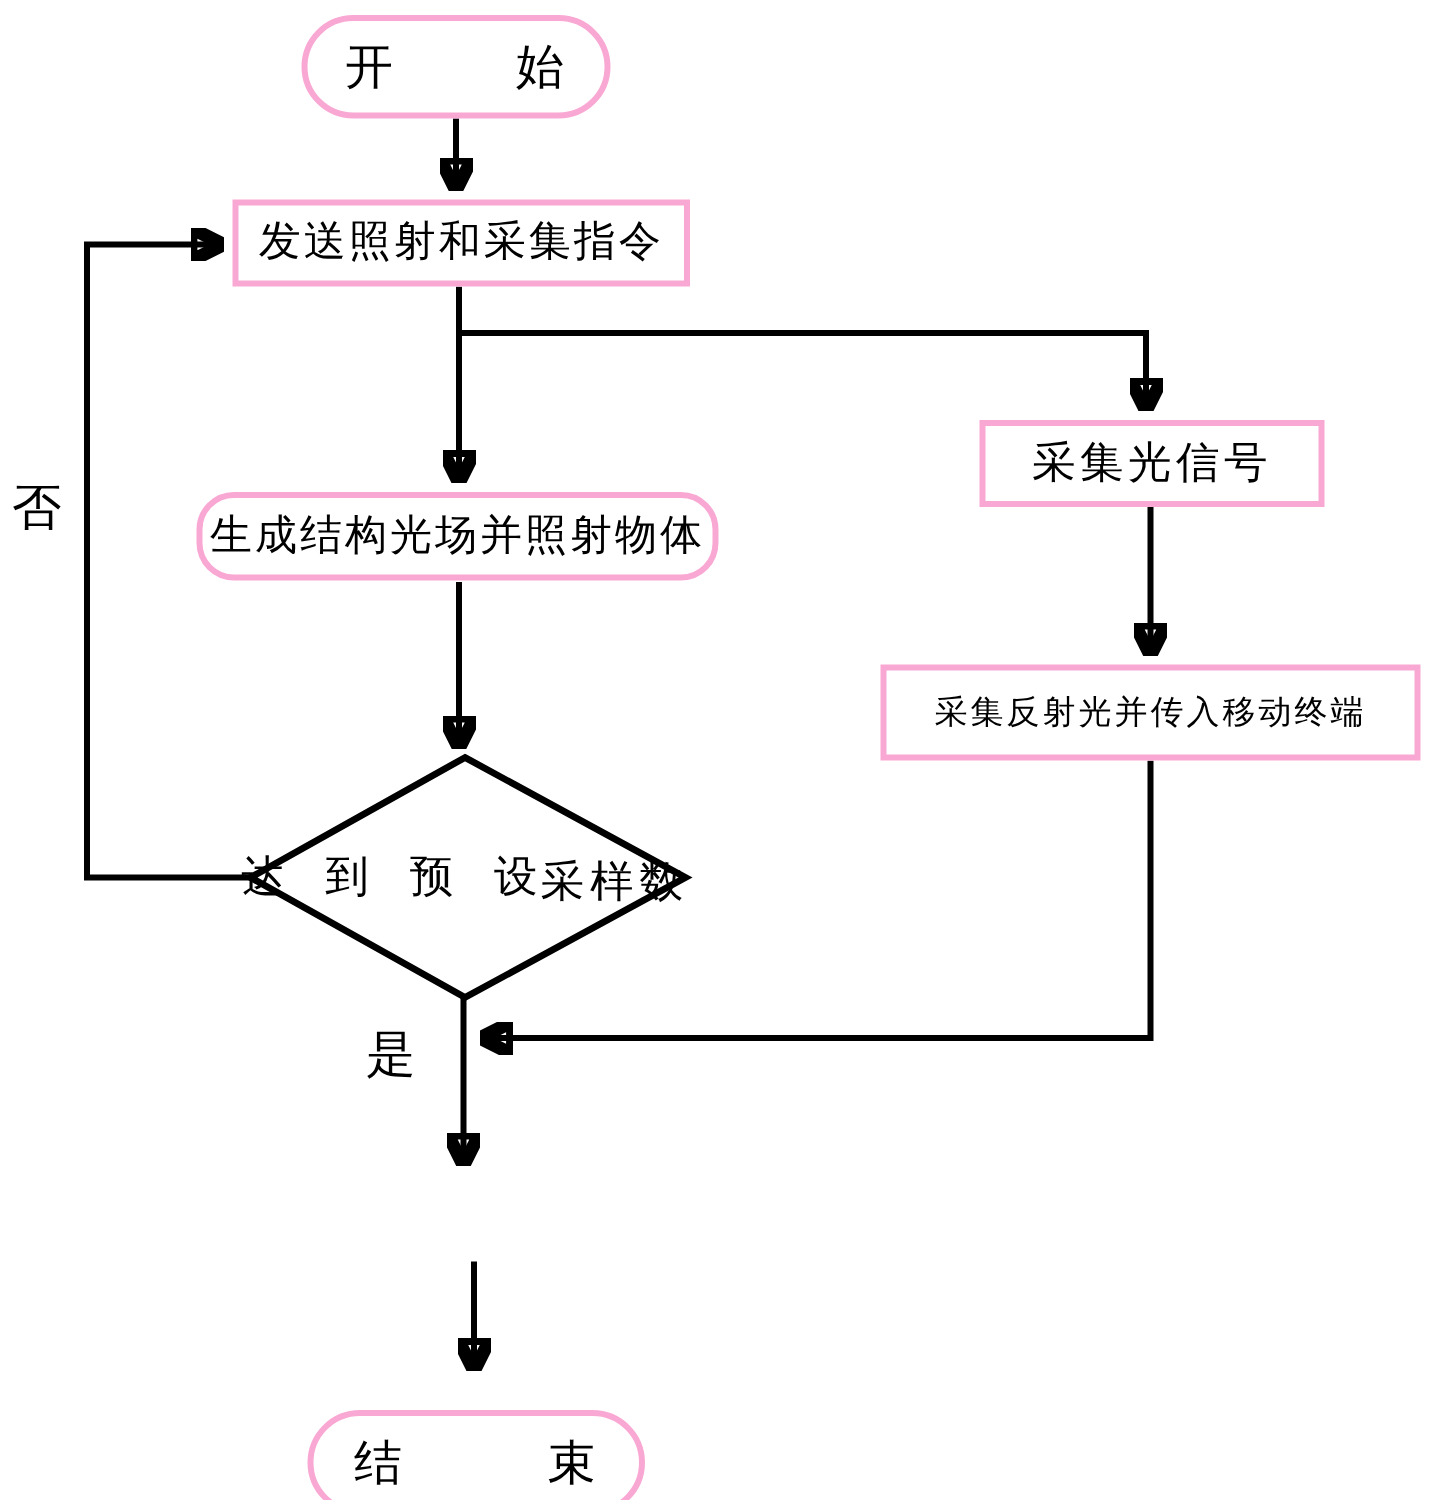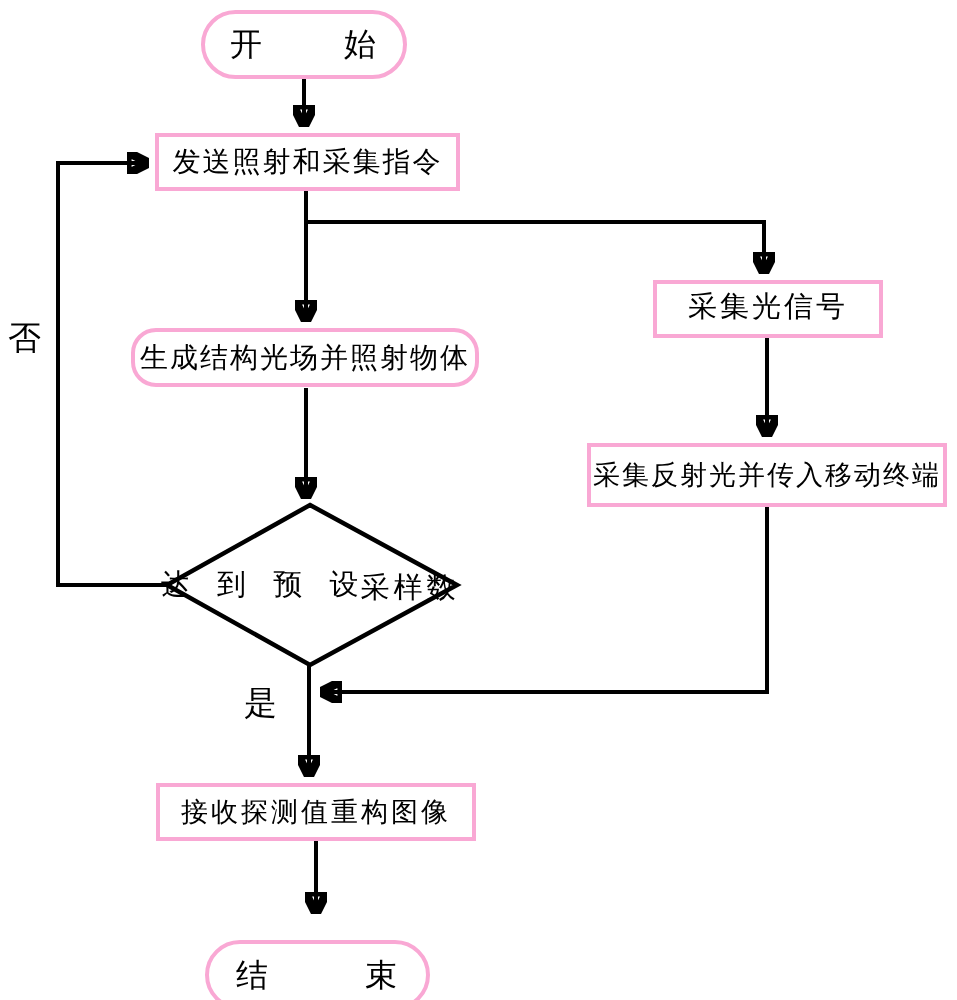--- a/index.html
+++ b/index.html
@@ -9,22 +9,22 @@
   .connector-layer path, .connector-layer polygon{fill:none;stroke:#000000;stroke-width:4;}
   .connector-layer polygon.decision{fill:#ffffff;stroke-width:4.5;}
   .node{position:absolute;box-sizing:border-box;border:4px solid #f9a8d4;background:#ffffff;
         display:flex;align-items:center;justify-content:center;
         font-size:28px;letter-spacing:2px;white-space:nowrap;line-height:1.2;}
   .terminator{border-radius:36px;font-size:32px;}
   .start-cap{word-spacing:70px;}
   .end-cap{word-spacing:85px;margin-top:20px;}
   .box1{font-size:28px;}
   .box2{font-size:28px;}
-  .box3{font-size:29px;letter-spacing:3px;font-family:Liberation Mono, monospace;}
-  .box4{font-size:27px;letter-spacing:2px;}
+  .box3{font-size:29px;letter-spacing:3px;}
+  .box4{font-size:22px;letter-spacing:2px;}
   .box5{font-size:27px;letter-spacing:3px;}
   .decision-text{position:absolute;left:175px;top:507px;width:270px;height:156px;
         display:flex;flex-direction:row;align-items:center;justify-content:center;
         font-size:29px;white-space:nowrap;}
   .decision-line1{word-spacing:16px;letter-spacing:2px;}
   .decision-line2{letter-spacing:4px;margin-top:6px;}
   .edge-label{position:absolute;font-size:33px;white-space:nowrap;}
   .label-no{left:8px;top:316px;}
   .label-yes{left:244px;top:681px;}
 </style>
@@ -71,23 +71,20 @@
 
   <div class="node box4" style="left:587px;top:443px;width:360px;height:64px;">
     <span>采集反射光并传入移动终端</span>
   </div>
 
   <div class="decision-text">
     <span class="decision-line1">达 到 预 设</span>
     <span class="decision-line2">采样数</span>
   </div>
 
-  <div class="node box5" style="left:156px;top:783px;width:320px;height:58px;">
-    <span>接收探测值重构图像</span>
-  </div>
 
   <div class="node terminator end-cap" style="left:205px;top:920px;width:225px;height:70px;">
     <span>结 束</span>
   </div>
 
   <div class="edge-label label-no">否</div>
   <div class="edge-label label-yes">是</div>
 
 </div>
 

